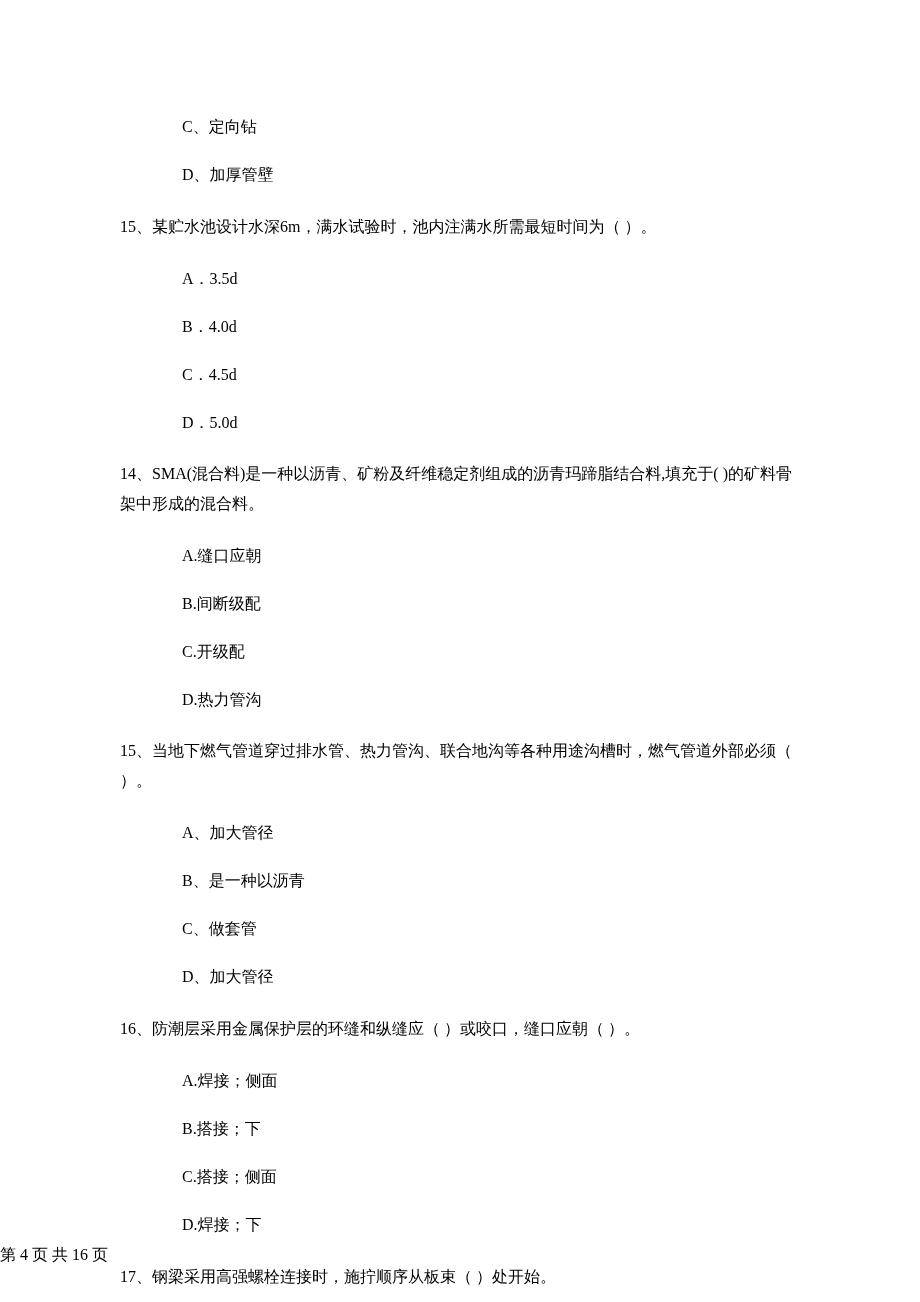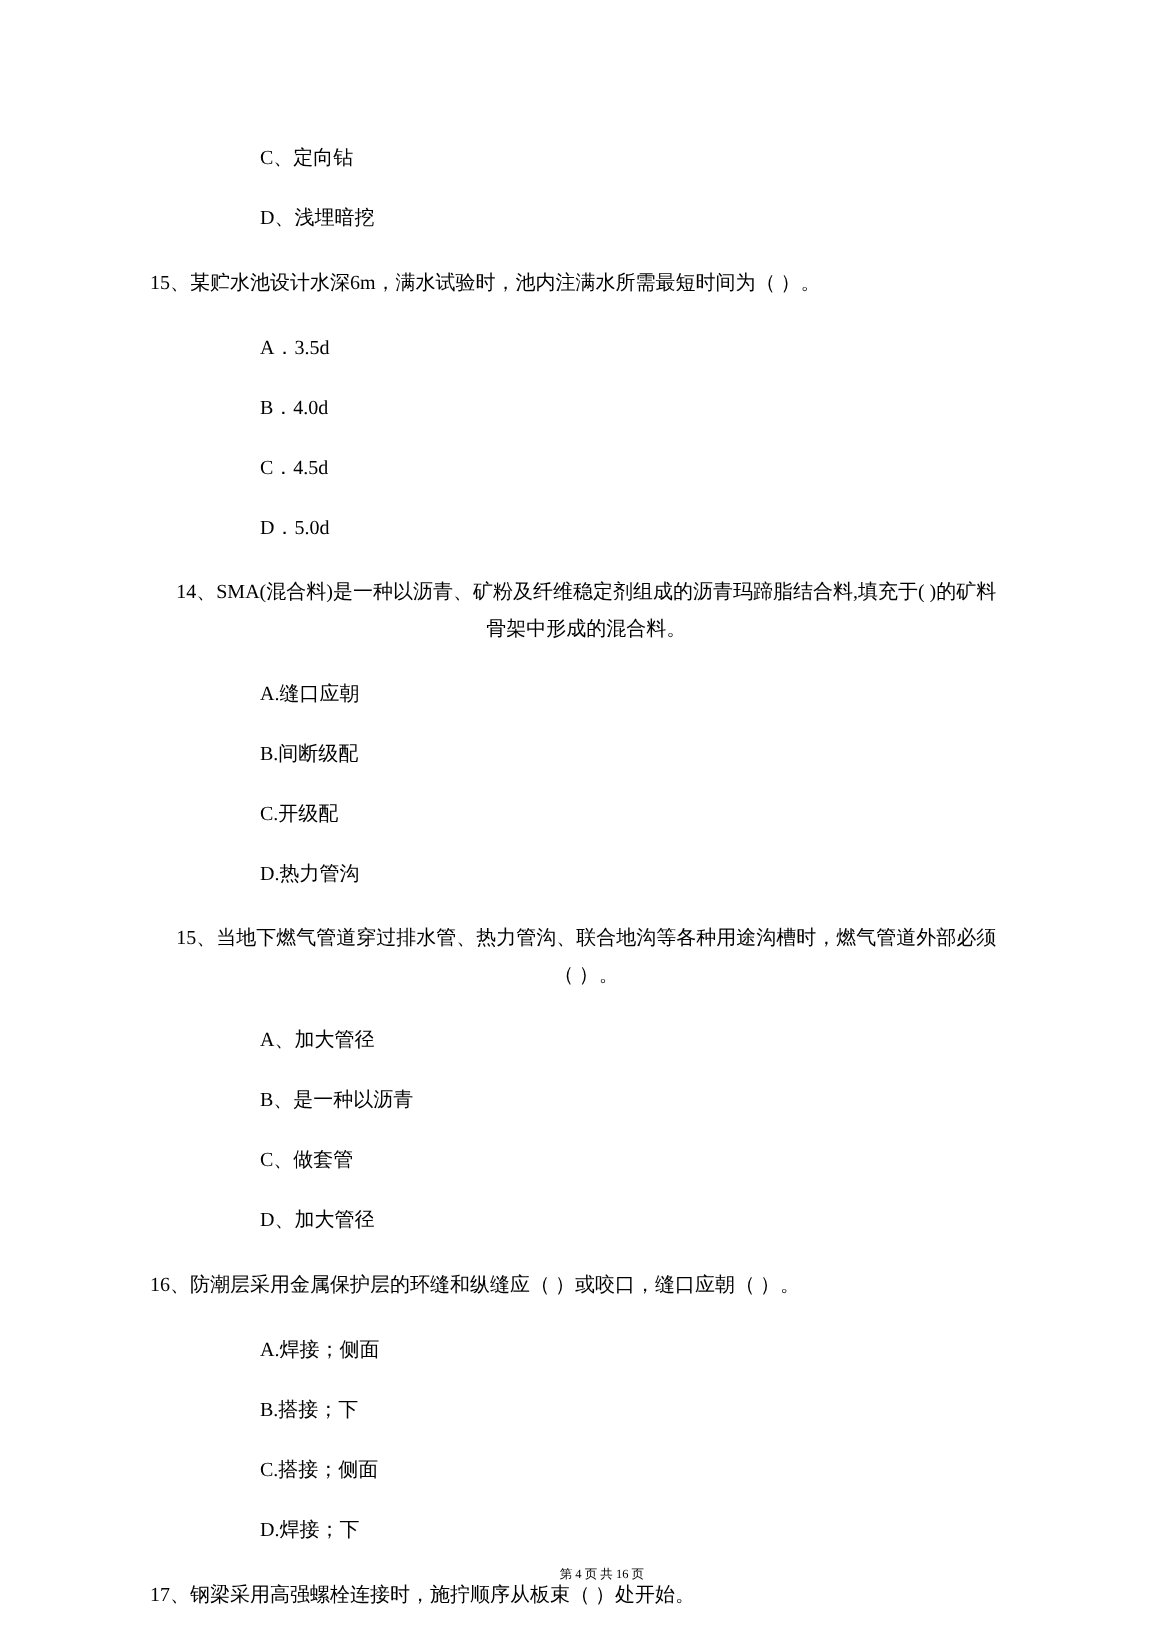--- a/index.html
+++ b/index.html
@@ -12,52 +12,49 @@
       height: 1302px;
       background: #ffffff;
       font-family: "SimSun", "宋体", serif;
       font-size: 16px;
       line-height: 1.5;
       color: #000000;
       padding: 115px 118px 40px 118px;
       position: relative;
     }
     .option {
-      margin-left: 90px;
+      margin-left: 64px;
       margin-bottom: 24px;
     }
     .question {
       margin-left: 2px;
       margin-bottom: 24px;
       line-height: 2.0;
     }
     .question-multiline {
-      margin-left: 18px;
+      margin-left: 2px;
       margin-bottom: 24px;
       line-height: 1.9;
-      text-align: center;
     }
     .footer {
       position: absolute;
       bottom: 35px;
       left: 0;
       width: 100%;
-      text-align: center;
-      font-size: 10px;
-      padding-left: 43px;
+      font-size: 16px;
     }
   </style>
 </head>
 <body>
 
 <div class="option">
   <span>C、定向钻</span>
 </div>
 <div class="option">
-  <span>D、浅埋暗挖</span>
+  <span>D、加厚管壁</span>
 </div>
 
 <div class="question">
   <span>15、某贮水池设计水深6m，满水试验时，池内注满水所需最短时间为（    ）。</span>
 </div>
 <div class="option">
   <span>A．3.5d</span>
 </div>
 <div class="option">
   <span>B．4.0d</span>

